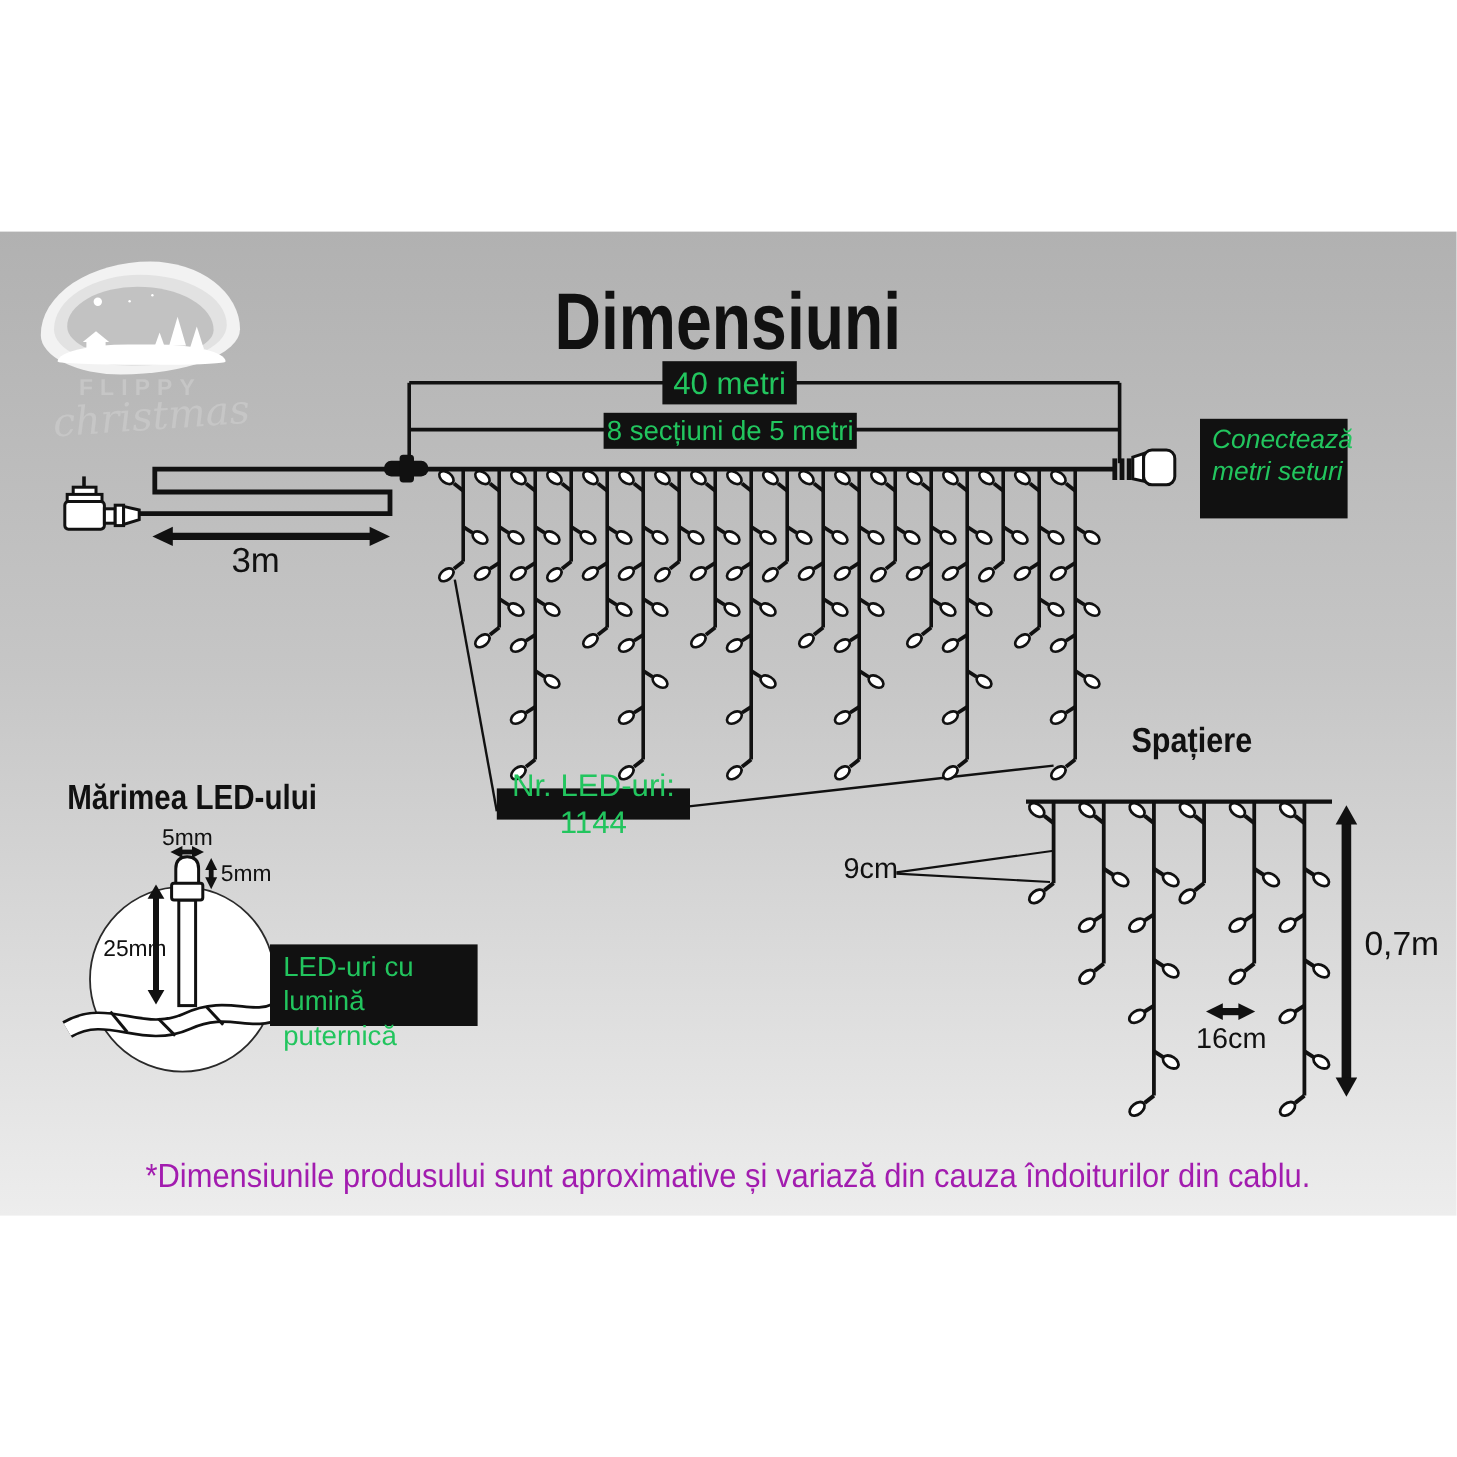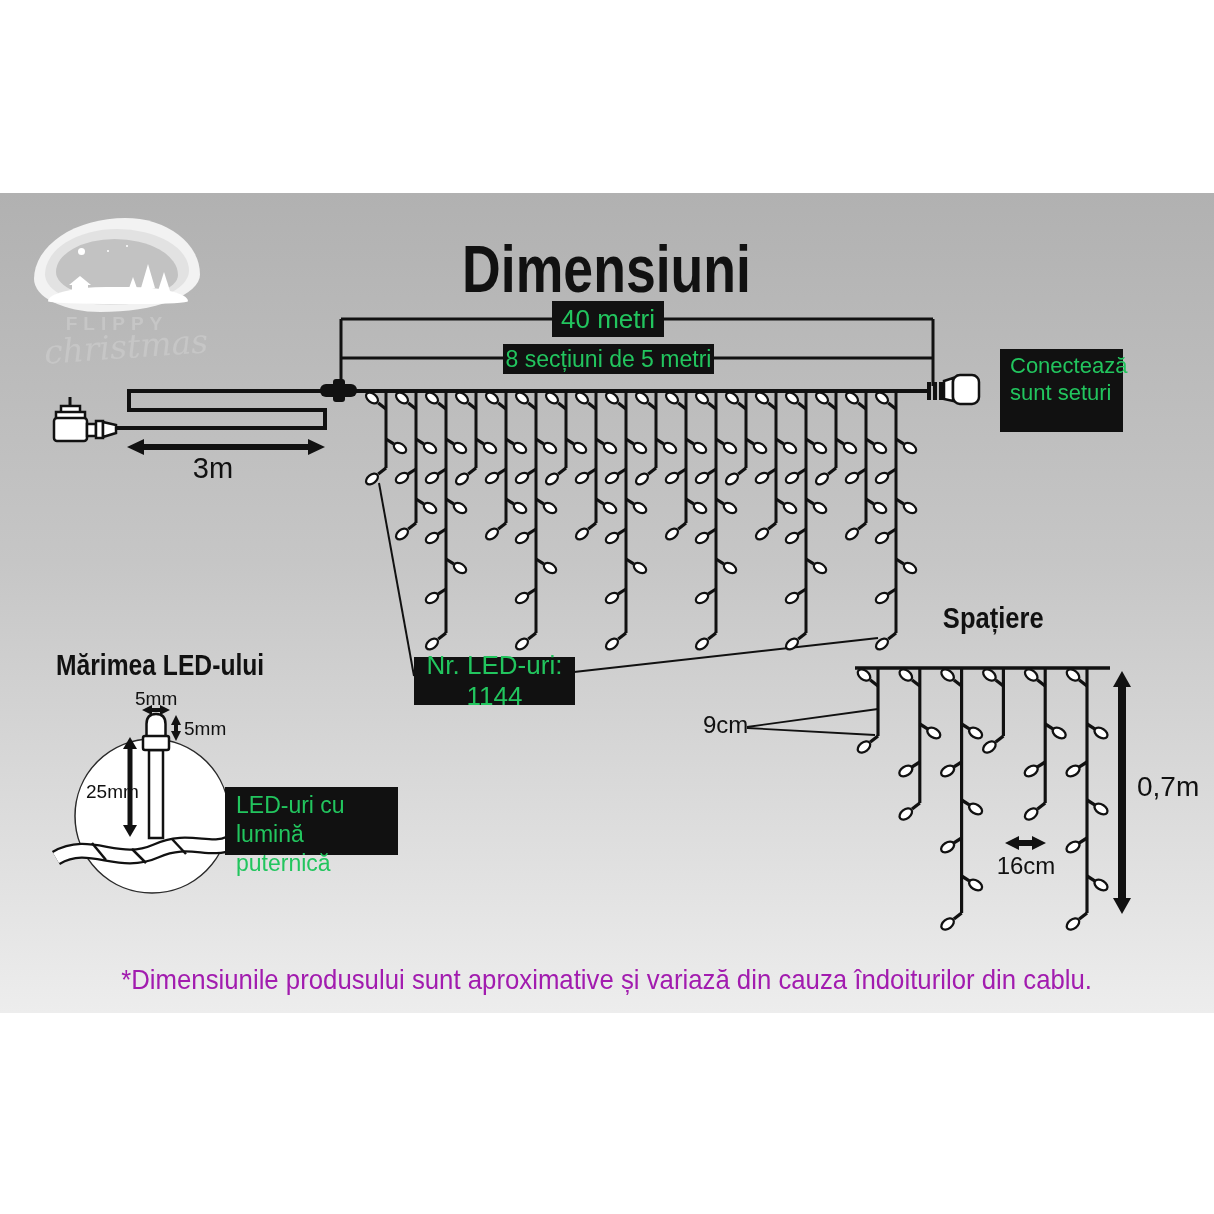--- a/index.html
+++ b/index.html
@@ -412,26 +412,26 @@
   </div>
 
   <div class="blackbox center" style="left:552px;top:301px;width:112px;height:36px;font-size:26px;">
     <span>40 metri</span>
   </div>
 
   <div class="blackbox center" style="left:503px;top:344px;width:211px;height:30px;font-size:23px;">
     <span>8 secțiuni de 5 metri</span>
   </div>
 
-  <div class="blackbox" style="left:1000px;top:349px;width:123px;height:83px;font-size:22px;line-height:27px;padding:3px 0 16px 10px;">
+  <div class="blackbox" style="left:1000px;top:349px;width:123px;height:83px;font-size:22px;line-height:27px;padding:3px 0 16px 10px;font-style:italic;">
     <span style="display:block">Conectează</span>
-    <span style="display:block">sunt seturi</span>
-  </div>
-
-  <div class="blackbox center" style="left:414px;top:657px;width:161px;height:48px;font-size:26px;">
+    <span style="display:block">metri seturi</span>
+  </div>
+
+  <div class="blackbox center" style="left:414px;top:657px;width:161px;height:26px;font-size:26px;">
     <span>Nr. LED-uri: 1144</span>
   </div>
 
   <div class="txt" style="left:163px;top:452px;width:100px;text-align:center;font-size:29px;">
     <span>3m</span>
   </div>
 
   <div class="txt" style="left:898px;top:602px;width:190px;text-align:center;font-size:29px;font-weight:bold;">
     <span class="sx88">Spațiere</span>
   </div>

